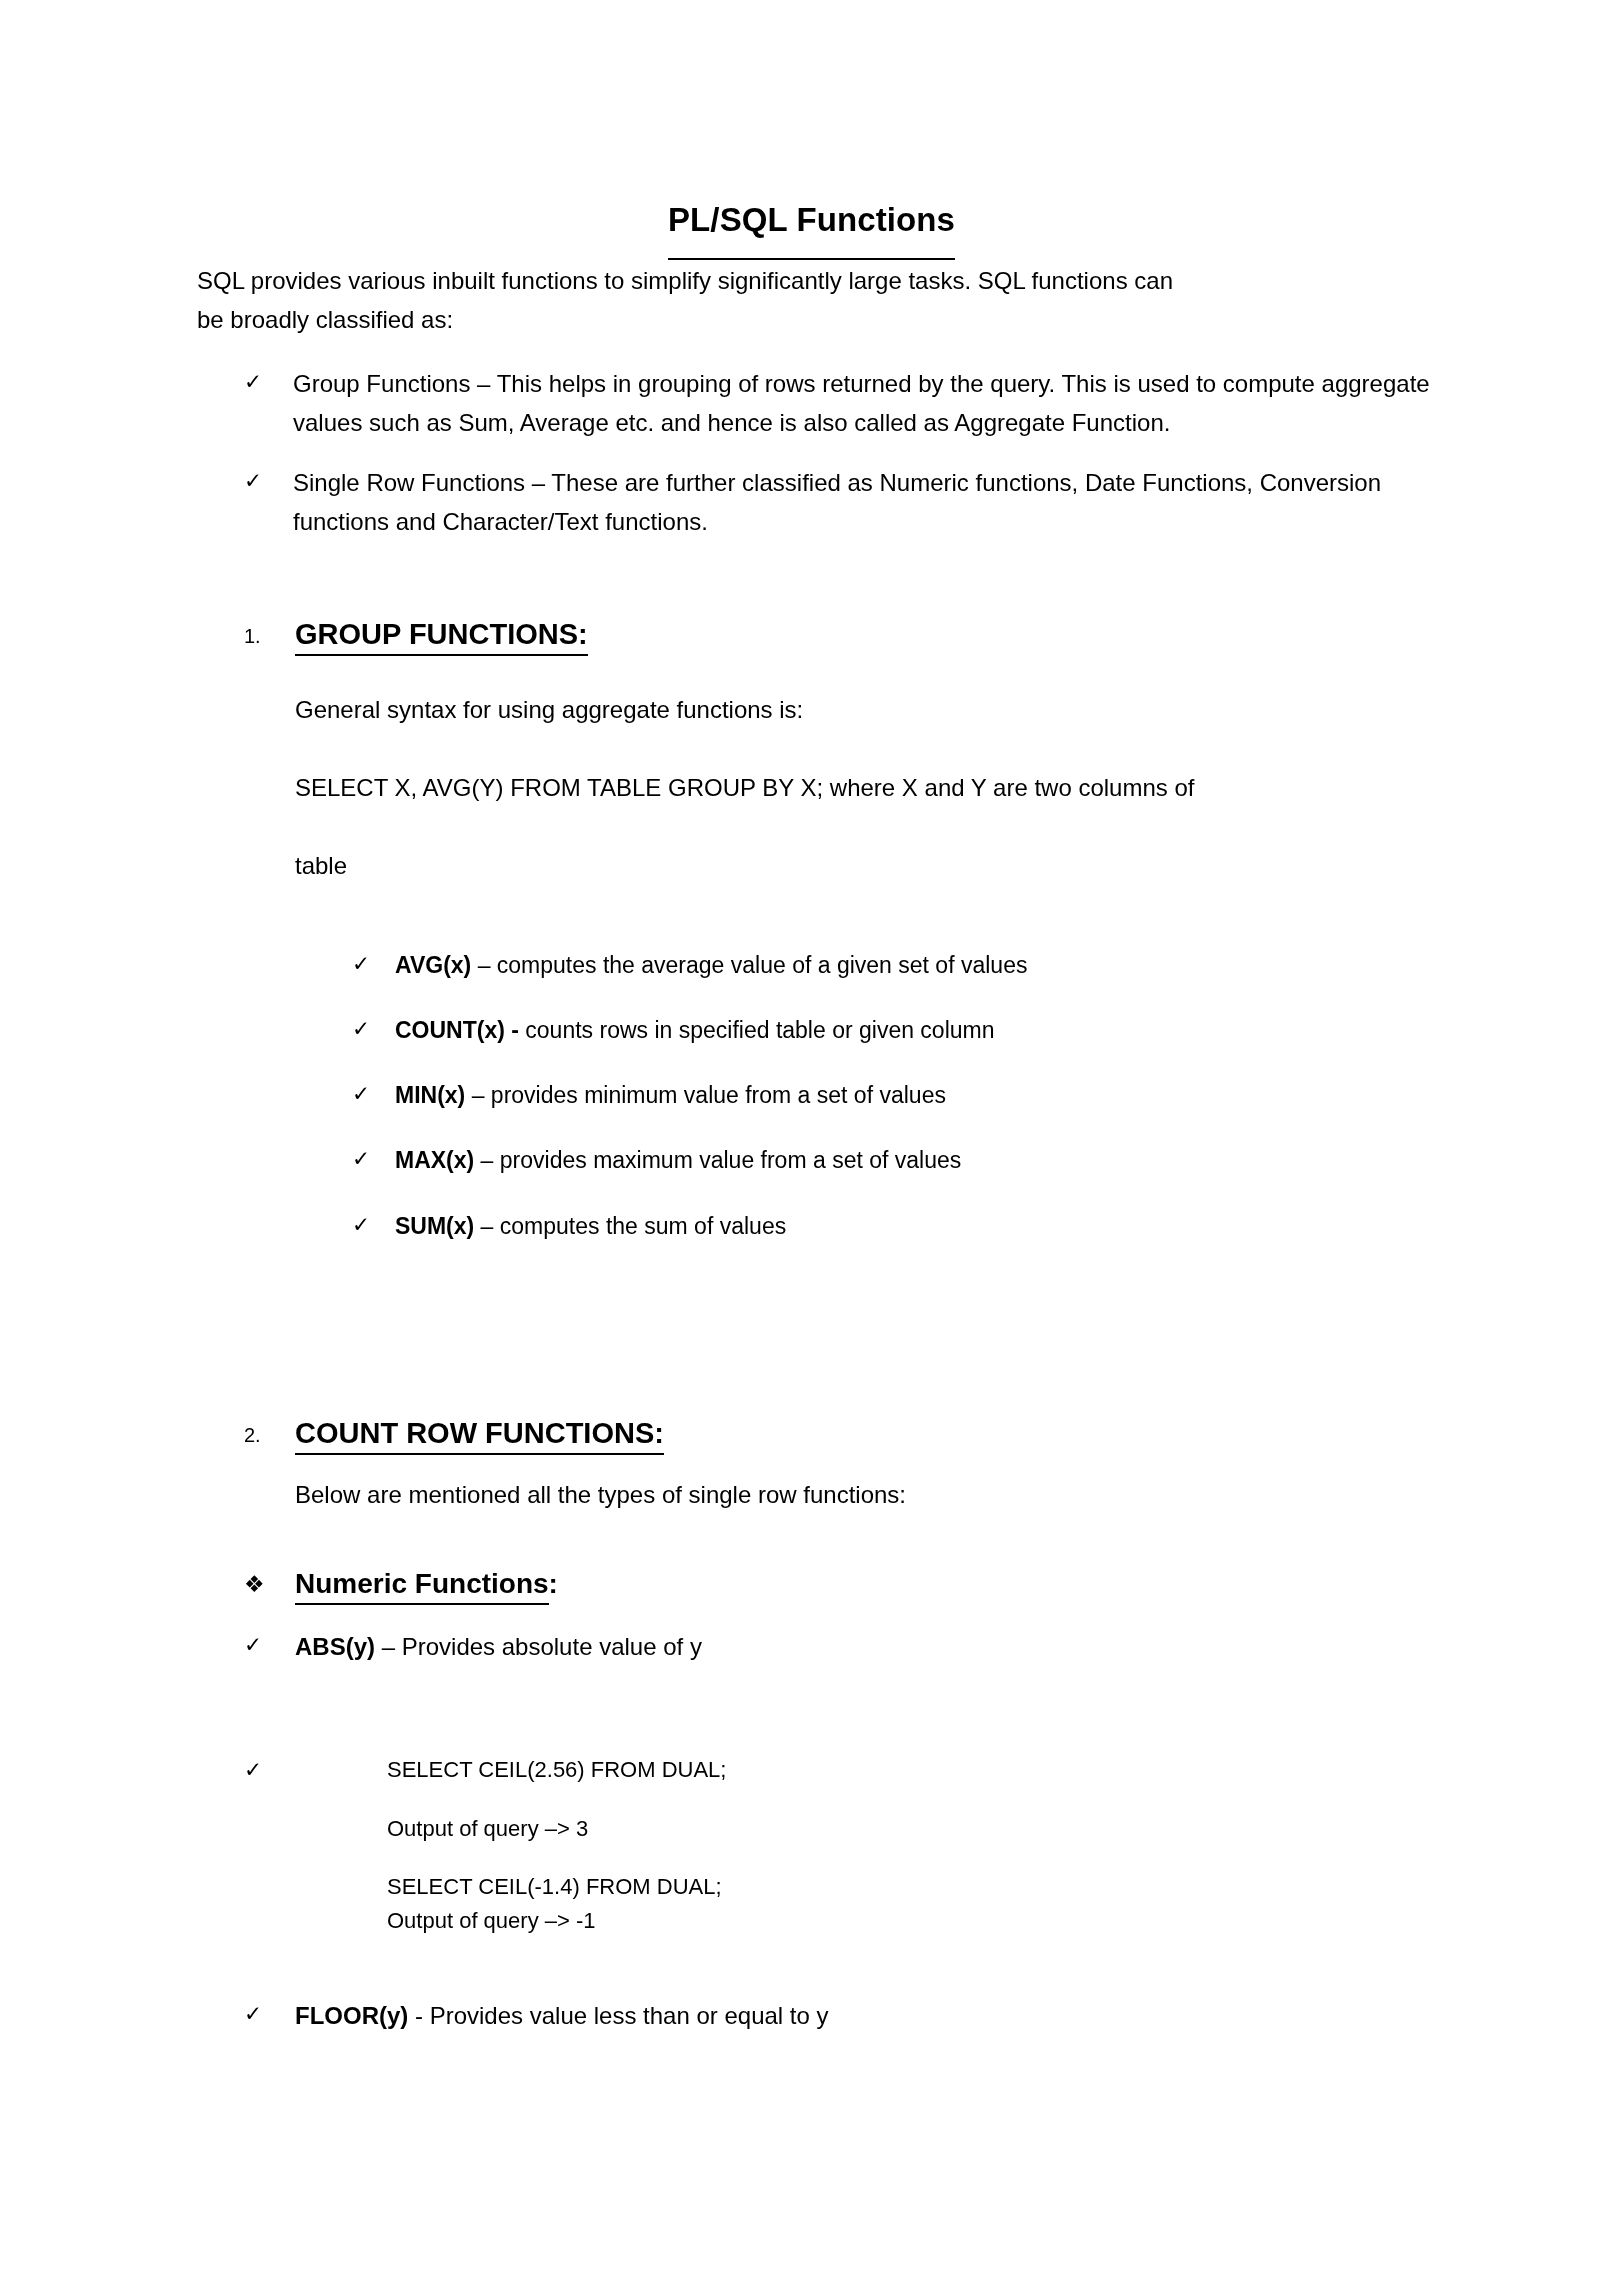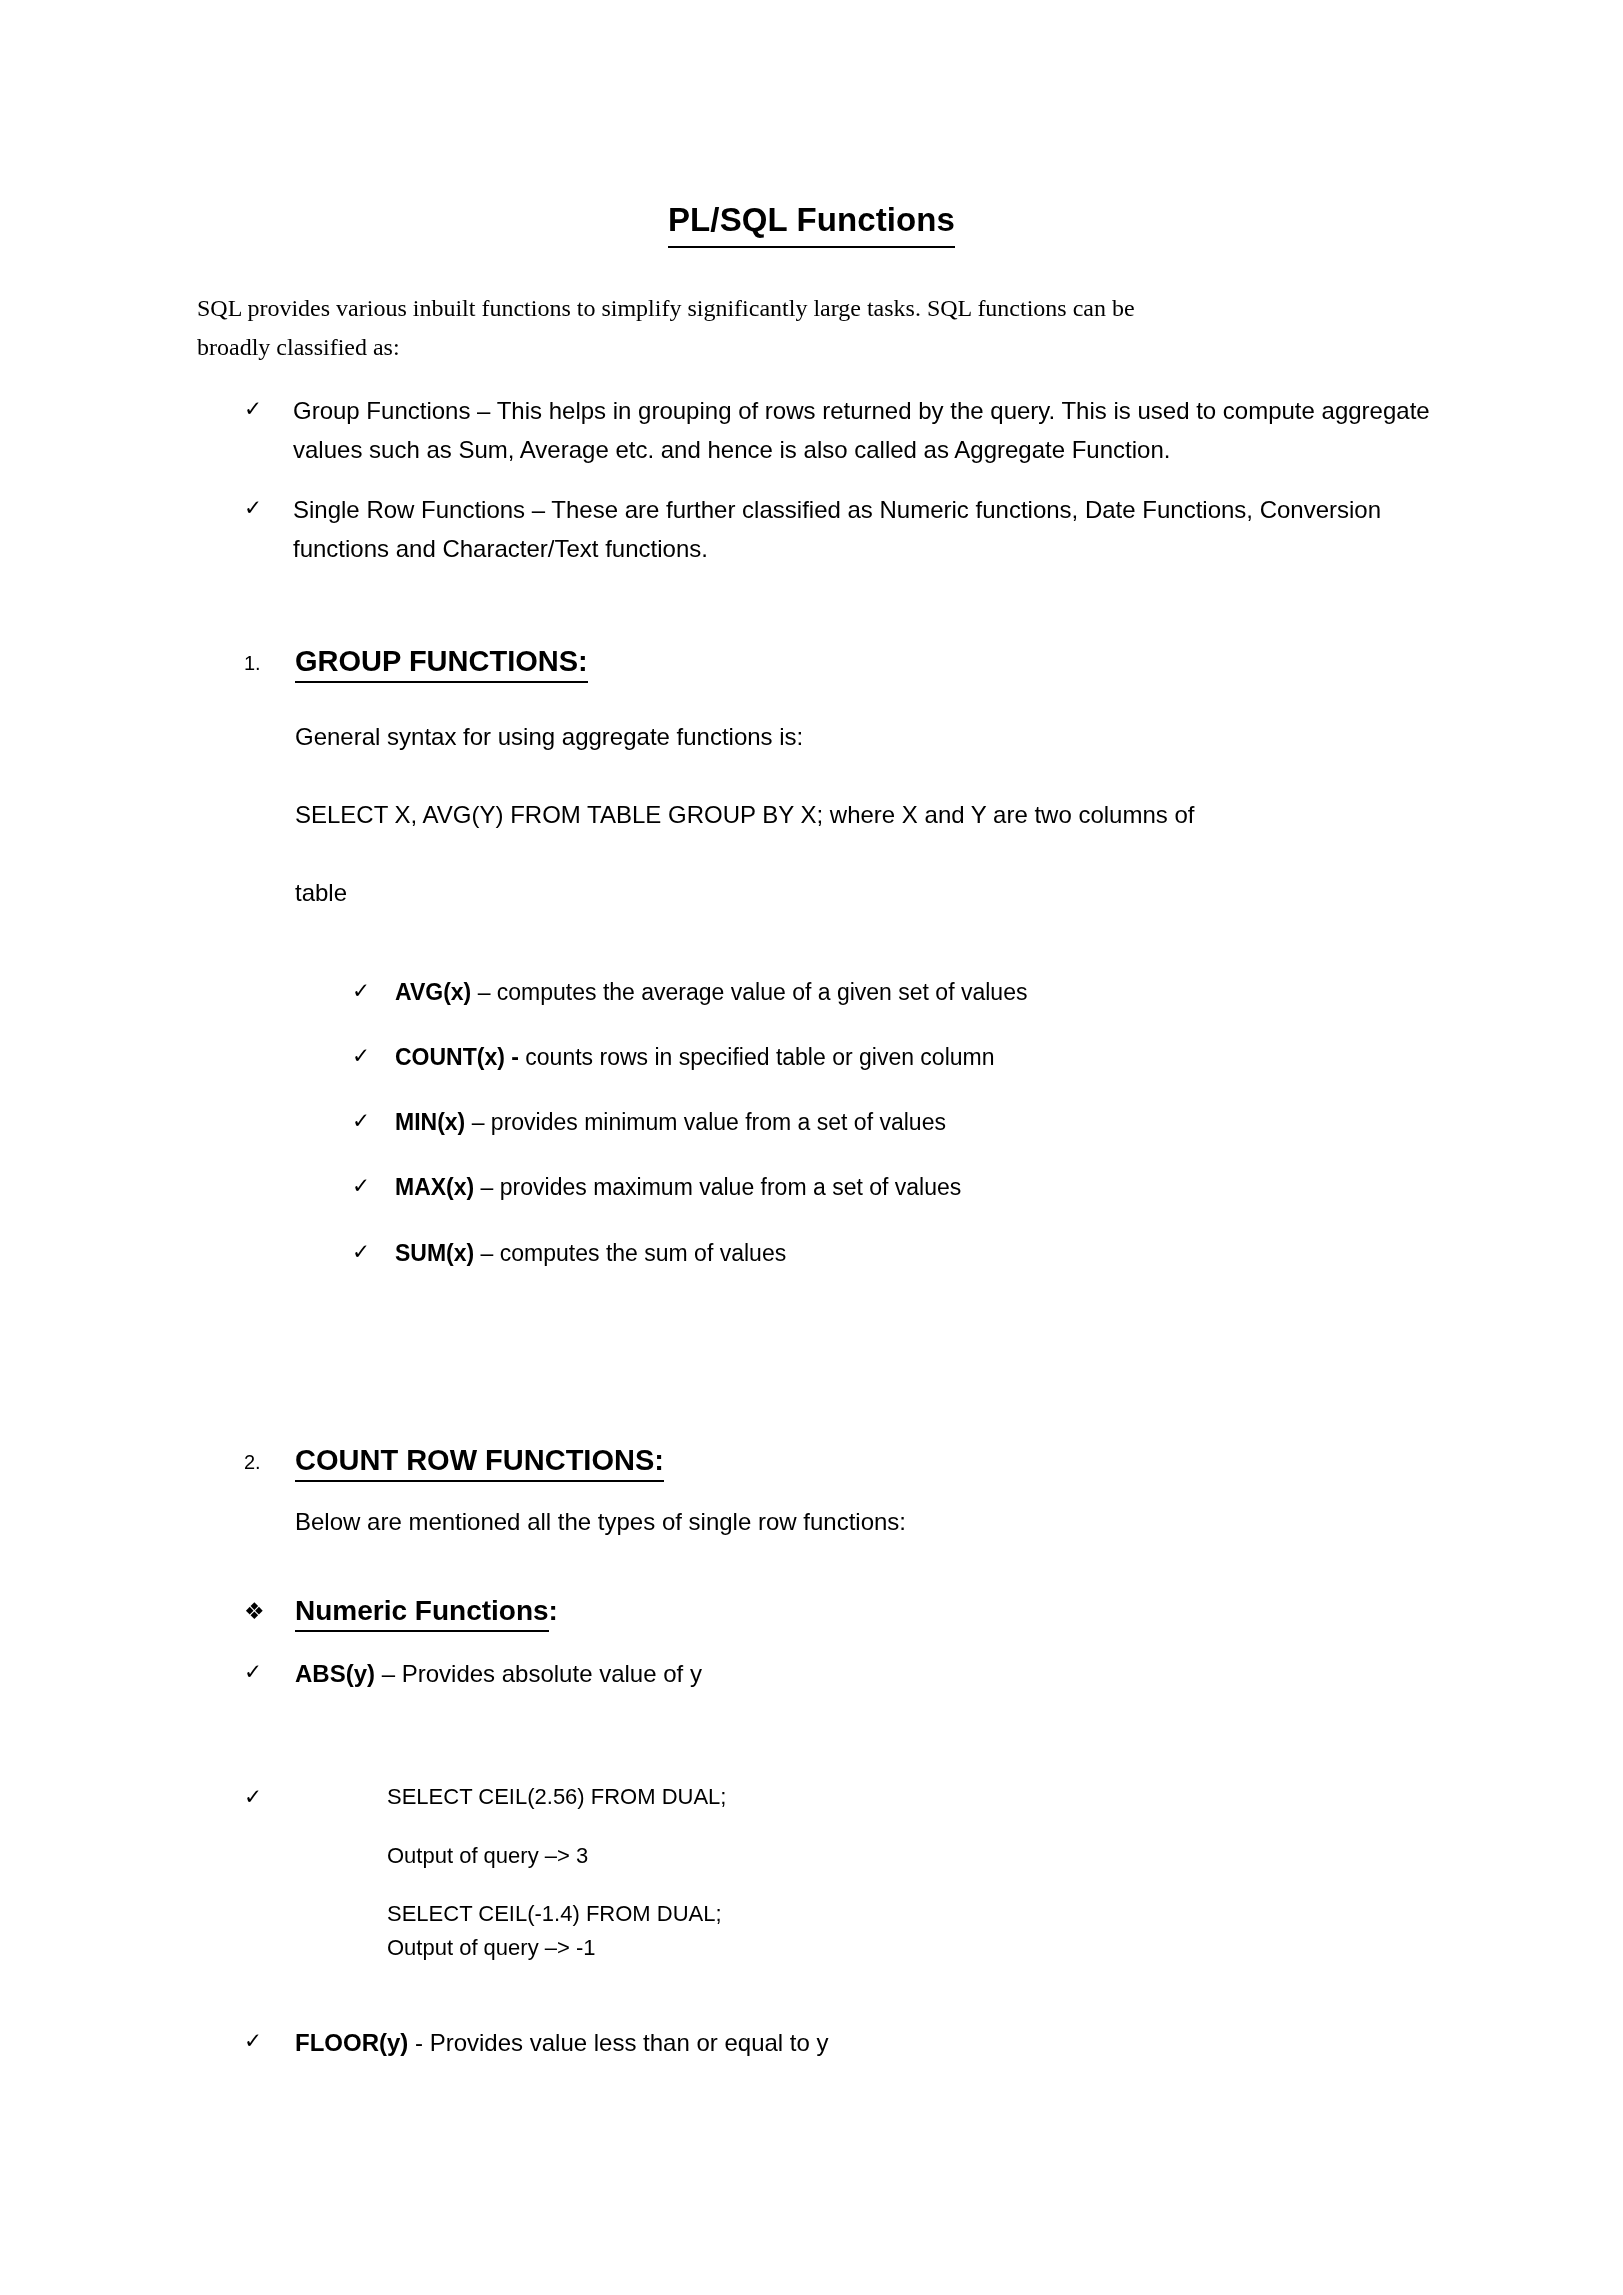--- a/index.html
+++ b/index.html
@@ -30,36 +30,35 @@
     text-align: center;
     font-size: 33px;
     font-weight: bold;
     letter-spacing: 0.1px;
     margin: 0;
     padding-top: 202px;
     line-height: 1.1;
   }
   .doc-title .u {
     border-bottom: 2.5px solid #000;
-    padding-bottom: 8px;
+    padding-bottom: 20px;
     text-align: right;
   }
 
   
   .para {
     font-size: 24px;
     line-height: 1.62;
     margin: 0;
   }
 
   .intro {
-    margin-top: 51px;
+    margin-top: 24px;
     margin-left: 197px;
     width: 989px;
-    font-family: Liberation Serif, serif;
   }
 
   
   .check-list {
     list-style: none;
     margin: 0;
     padding: 0;
   }
   .check-item {
     position: relative;

